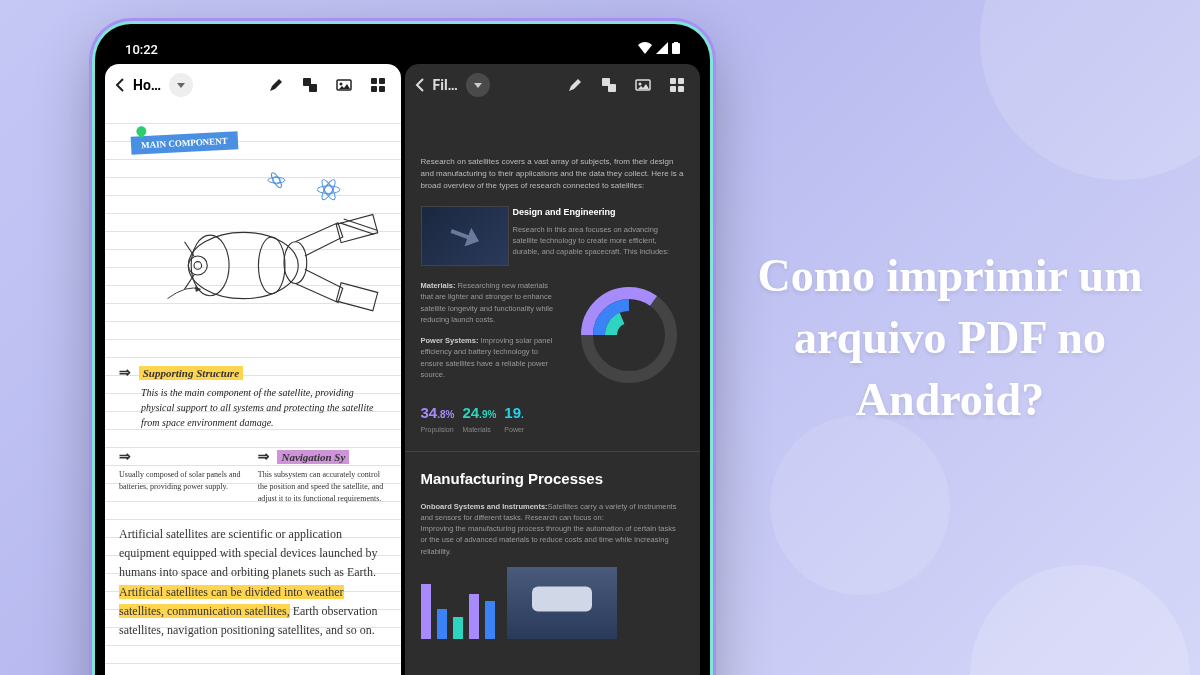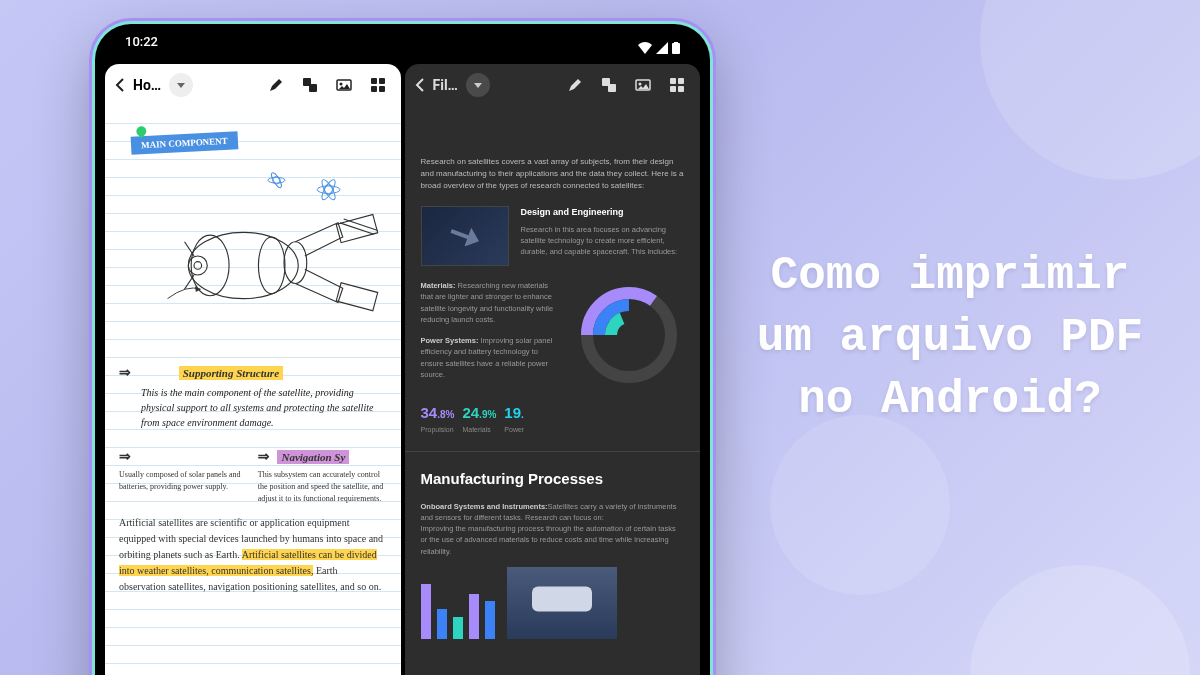--- a/index.html
+++ b/index.html
@@ -42,21 +42,21 @@
   position: absolute;
   right: 50px;
   top: 50%;
   transform: translateY(-50%);
   width: 400px;
   text-align: center;
   color: #fff;
   font-size: 46px;
   font-weight: 700;
   line-height: 1.35;
-  font-family: Liberation Mono, monospace;
+  font-family: Liberation Serif, serif;
   text-shadow: 0 2px 4px rgba(0,0,0,0.1);
 }
 .tablet {
   position: absolute;
   left: 95px;
   top: 24px;
   width: 615px;
   height: 780px;
   background: #000;
   border-radius: 36px;
@@ -69,20 +69,21 @@
   background: #000;
   border-radius: 28px;
   overflow: hidden;
   display: flex;
   flex-direction: column;
 }
 .status-bar {
   height: 30px;
   display: flex;
   justify-content: space-between;
+  align-items: center;
   padding: 0 20px;
   color: #fff;
   font-size: 13px;
   font-weight: 500;
 }
 .status-icons { display: flex; gap: 4px; align-items: center; }
 .split-container {
   flex: 1;
   display: flex;
   gap: 4px;
@@ -170,39 +171,39 @@
   height: 180px;
   margin: 6px 0;
 }
 .section-heading {
   display: flex;
   align-items: center;
   gap: 8px;
   margin: 10px 0 4px;
 }
 .arrow-icon { font-size: 14px; color: #333; font-weight: bold; }
-.highlight-yellow { background: #ffd54f; padding: 1px 4px; font-weight: 700; font-style: italic; font-size: 11px; margin-left: 40px; }
+.highlight-yellow { background: #ffd54f; padding: 1px 4px; font-weight: 700; font-style: italic; font-size: 11px; }
 .highlight-purple { background: #ce93d8; padding: 1px 4px; font-weight: 700; font-style: italic; font-size: 11px; }
 .body-text { font-size: 10px; line-height: 1.5; margin: 4px 0 4px 22px; color: #222; font-style: italic; }
 .two-col { display: flex; gap: 10px; margin-top: 8px; }
 .two-col > div { flex: 1; }
 .col-text { font-size: 8px; line-height: 1.5; }
-.bottom-body { font-size: 10px; line-height: 1.6; margin-top: 10px; }
+.bottom-body { font-size: 12px; line-height: 1.6; margin-top: 20px; }
 .hl-y { background: #ffd54f; }
 
 .dark-doc {
   padding: 14px 16px;
   color: #bbb;
   font-size: 8px;
   line-height: 1.5;
   height: 100%;
   font-family: -apple-system, sans-serif;
 }
 .dark-intro { margin-bottom: 14px; margin-top: 36px; }
-.dark-row { display: flex; gap: 12px; margin-bottom: 14px; }
+.dark-row { display: flex; gap: 4px; margin-bottom: 14px; }
 .thumb {
   width: 88px; height: 60px;
   background: linear-gradient(135deg, #1a2740 0%, #2a3a5a 100%);
   border: 1px solid #444;
   flex-shrink: 0;
   position: relative;
   overflow: hidden;
 }
 .thumb::after {
   content: '';

